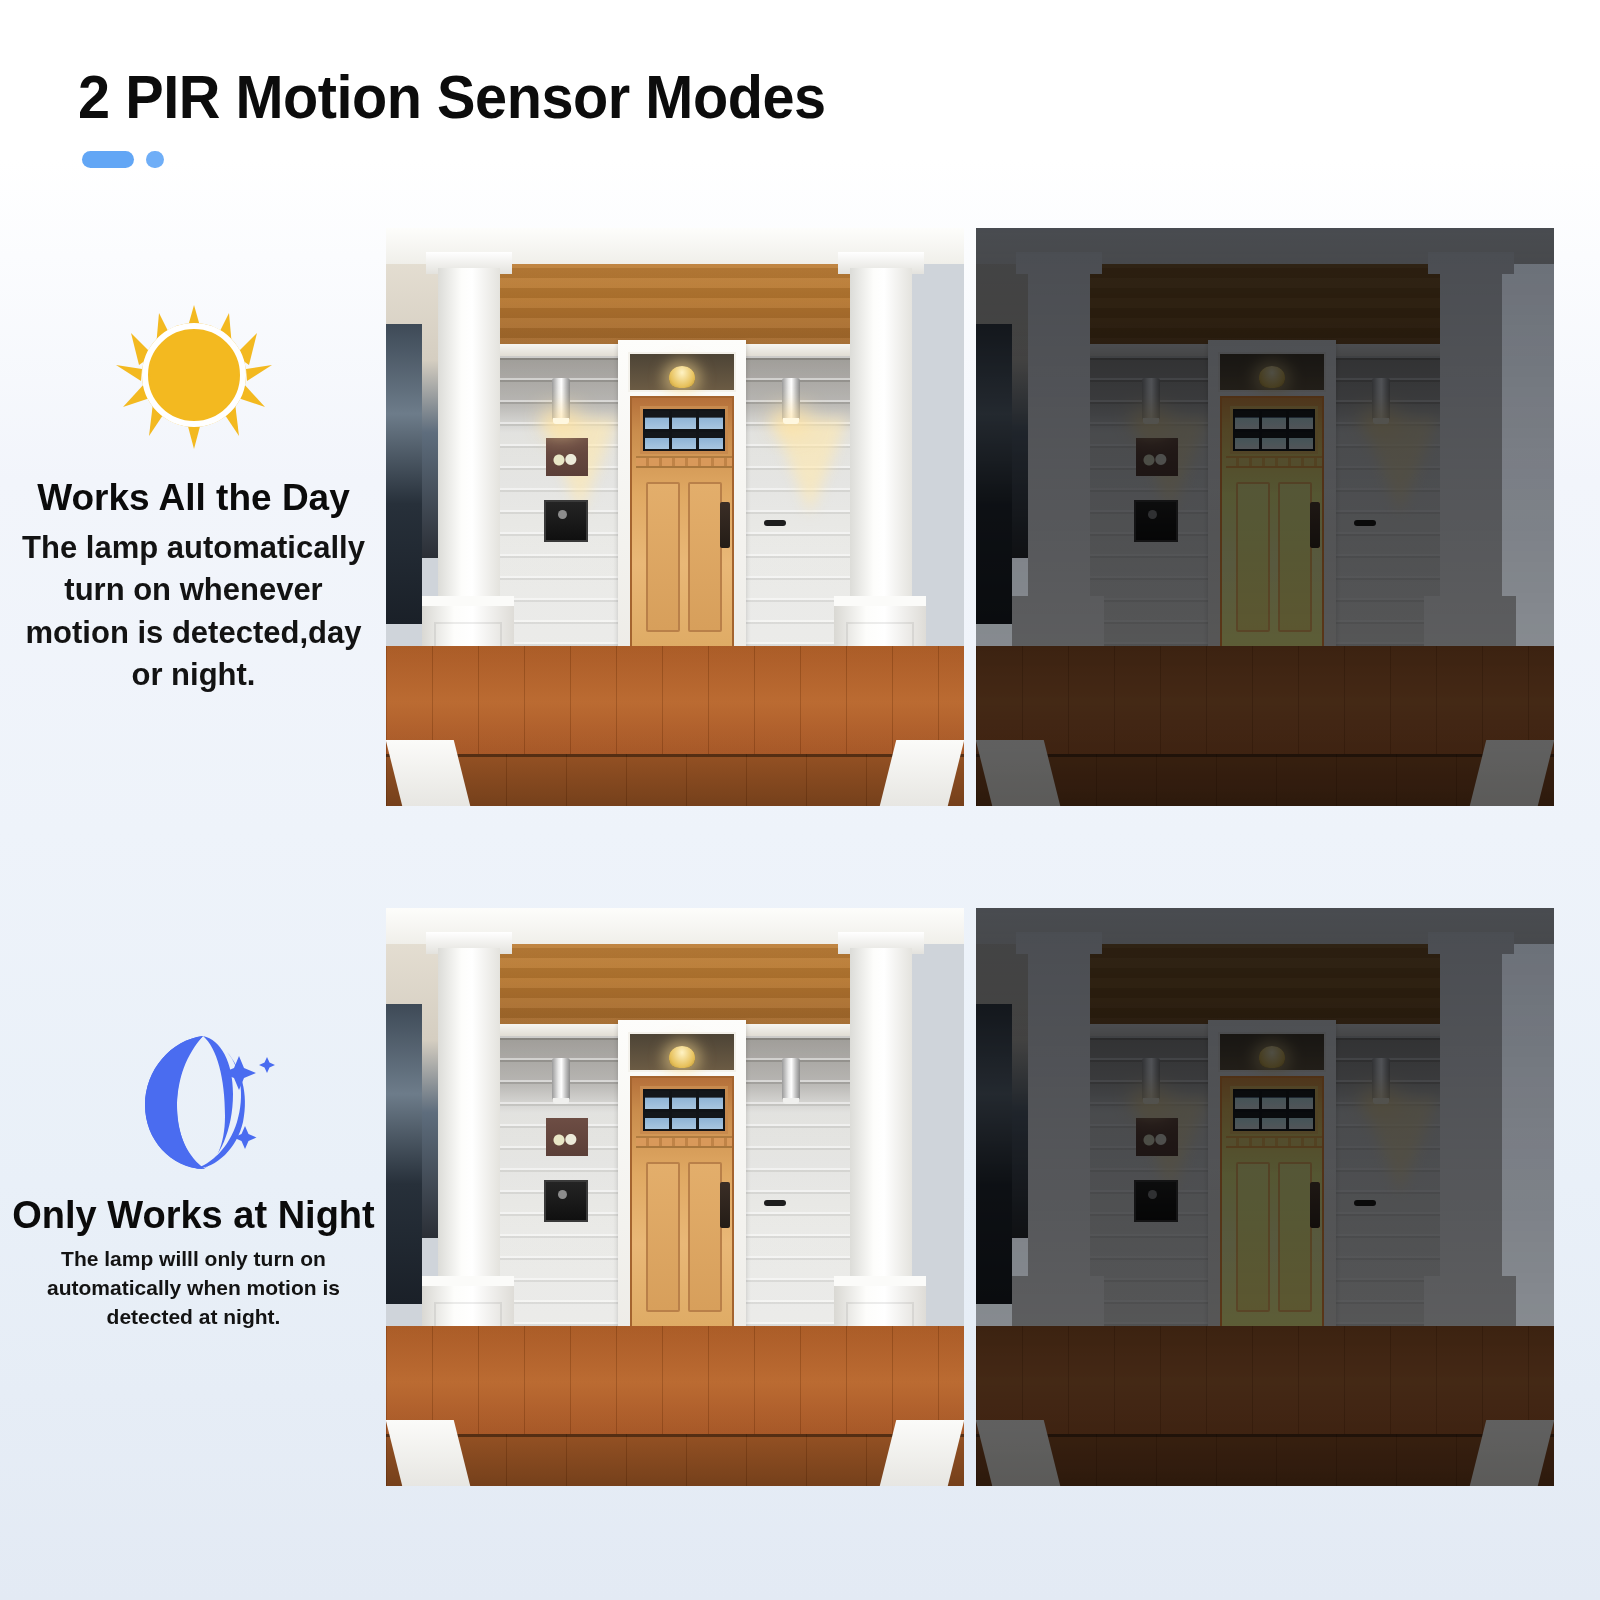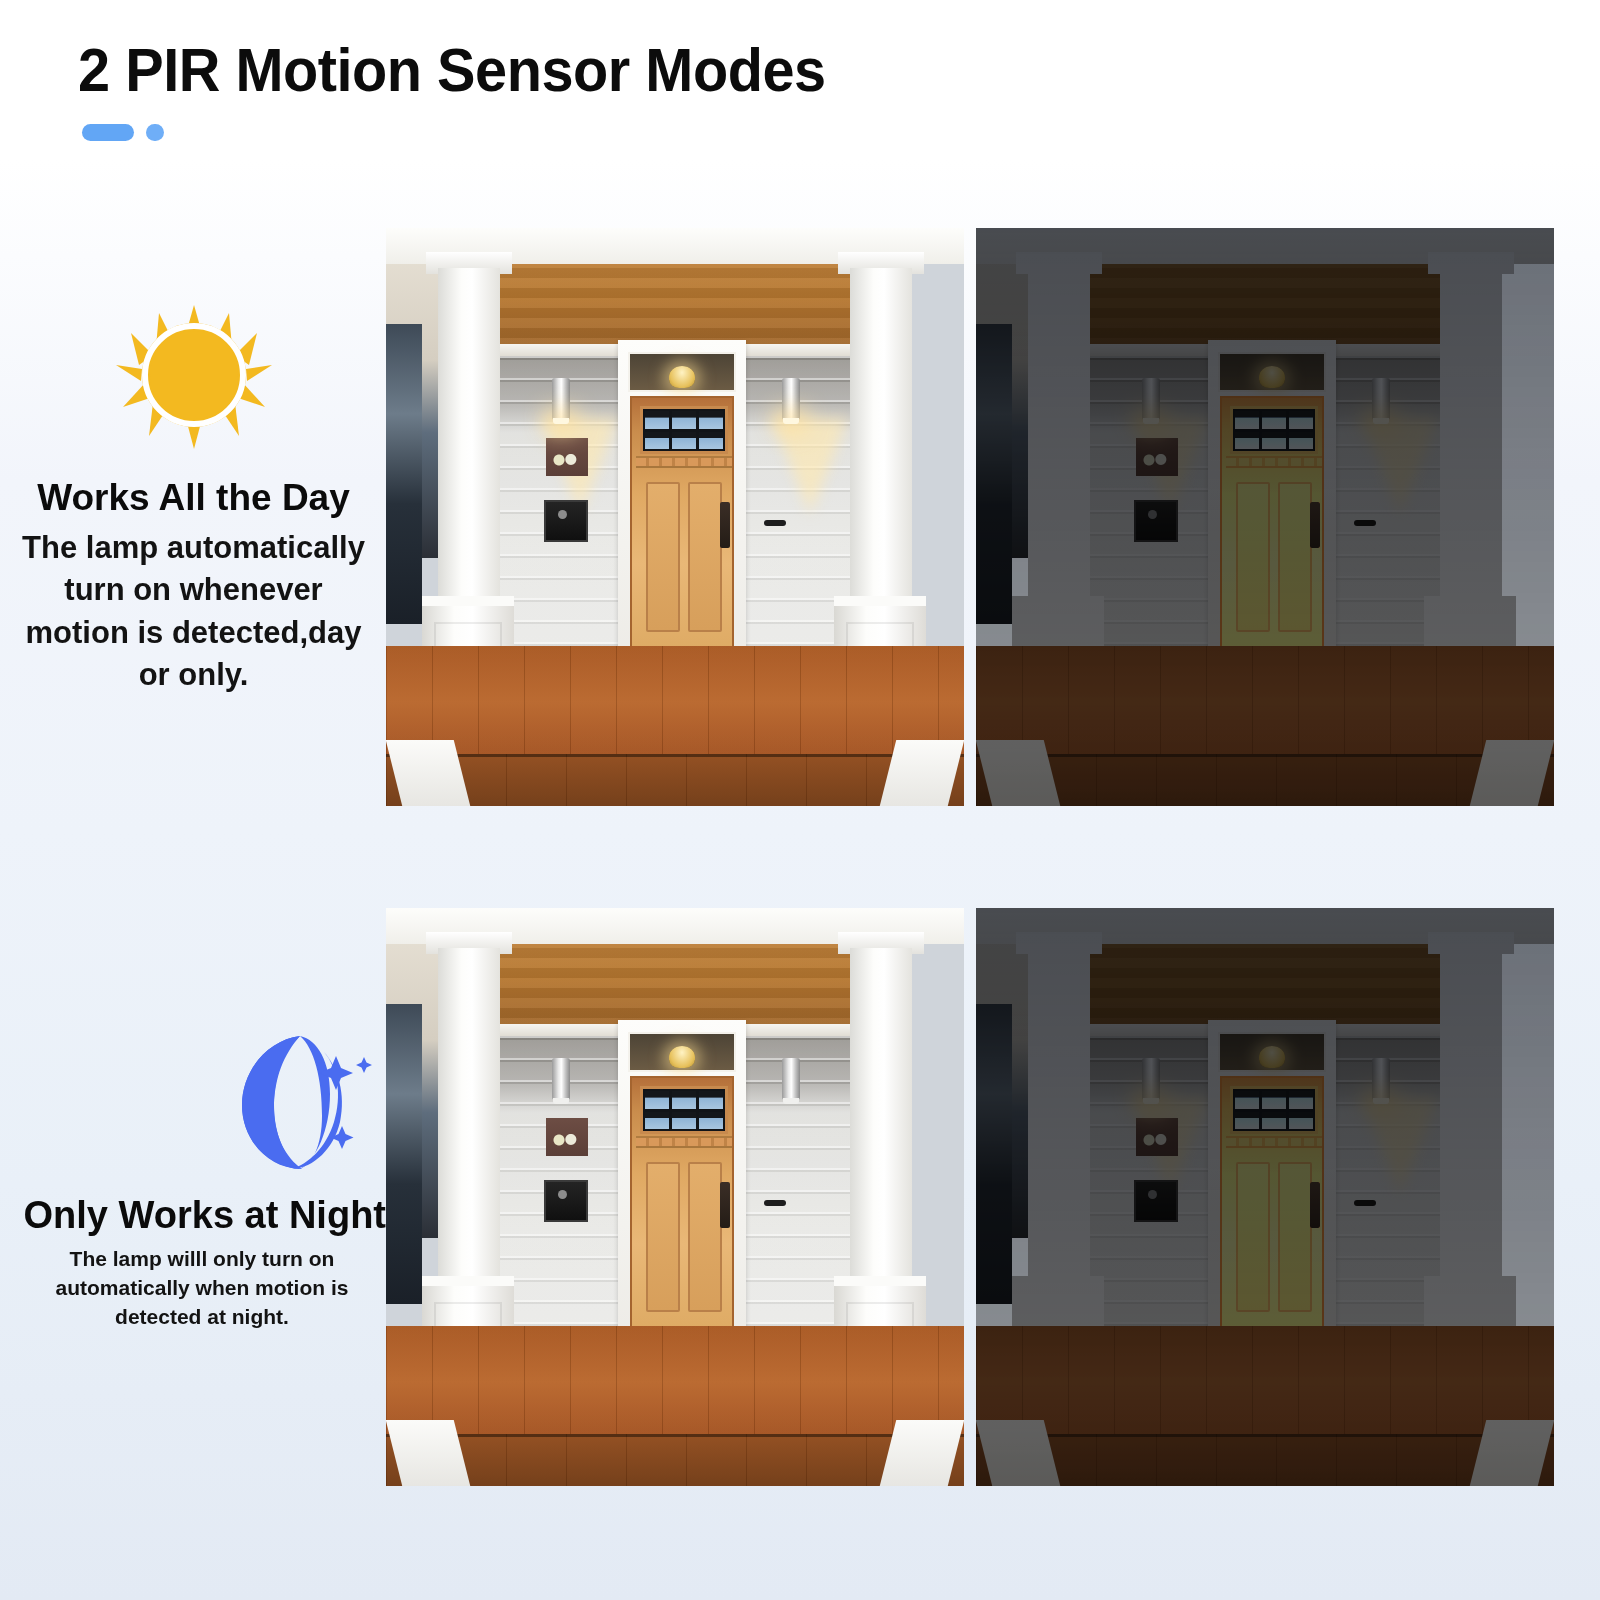--- a/index.html
+++ b/index.html
@@ -7,21 +7,21 @@
   body {
     font-family:"Liberation Sans", sans-serif;
     background:linear-gradient(180deg,
       #ffffff 0%, #ffffff 10%, #fbfcfe 16%,
       #f2f5fb 30%, #eef3fa 52%, #e9f0f8 74%, #e3eaf4 100%);
     position:relative;
     overflow:hidden;
   }
 
   
-  .header { position:absolute; left:78px; top:37px; }
+  .header { position:absolute; left:78px; top:64px; }
   .page-title {
     font-size:62px;
     font-weight:bold;
     color:#0c0c0c;
     letter-spacing:-0.5px;
     transform:scaleX(0.93);
     transform-origin:left center;
     white-space:nowrap;
     line-height:1.05;
   }
@@ -39,21 +39,21 @@
     position:absolute;
     left:0;
     width:385px;
     height:580px;
     display:flex;
     flex-direction:column;
     align-items:center;
     text-align:center;
   }
   .cap-1 { padding-top:75px; }
-  .cap-2 { padding-top:118px;align-items:flex-end; }
+  .cap-2 { padding-top:118px; }
 
   .icon-wrap { width:190px; height:150px; position:relative; }
 
   .cap-heading {
     font-size:37px;
     font-weight:bold;
     color:#0b0b0b;
     margin-top:24px;
     white-space:nowrap;
   }
@@ -320,21 +320,21 @@
             <polygon points="17,62 42,78 43,66"></polygon>
             <polygon points="32,30 40,62 54,52"></polygon>
             <polygon points="60,10 57,44 74,38"></polygon>
           </g>
         </g>
         <circle cx="95" cy="72" r="49" fill="none" stroke="#FFFFFF" stroke-width="6"></circle>
         <circle cx="95" cy="72" r="44" fill="#F3B920"></circle>
       </svg>
     </div>
     <div class="cap-heading">Works All the Day</div>
-    <div class="cap-body">The lamp automatically turn on whenever motion is detected,day or only.</div>
+    <div class="cap-body">The lamp automatically turn on whenever motion is detected,day or night.</div>
   </div>
 
   <div class="photo left">
     <div class="scene lights-on">
       <div class="sky-left"></div>
       <div class="edge-window"></div>
       <div class="ceiling"></div>
       <div class="ceiling-top-trim"></div>
       <div class="ceiling-lip"></div>
       <div class="back-wall"></div>

